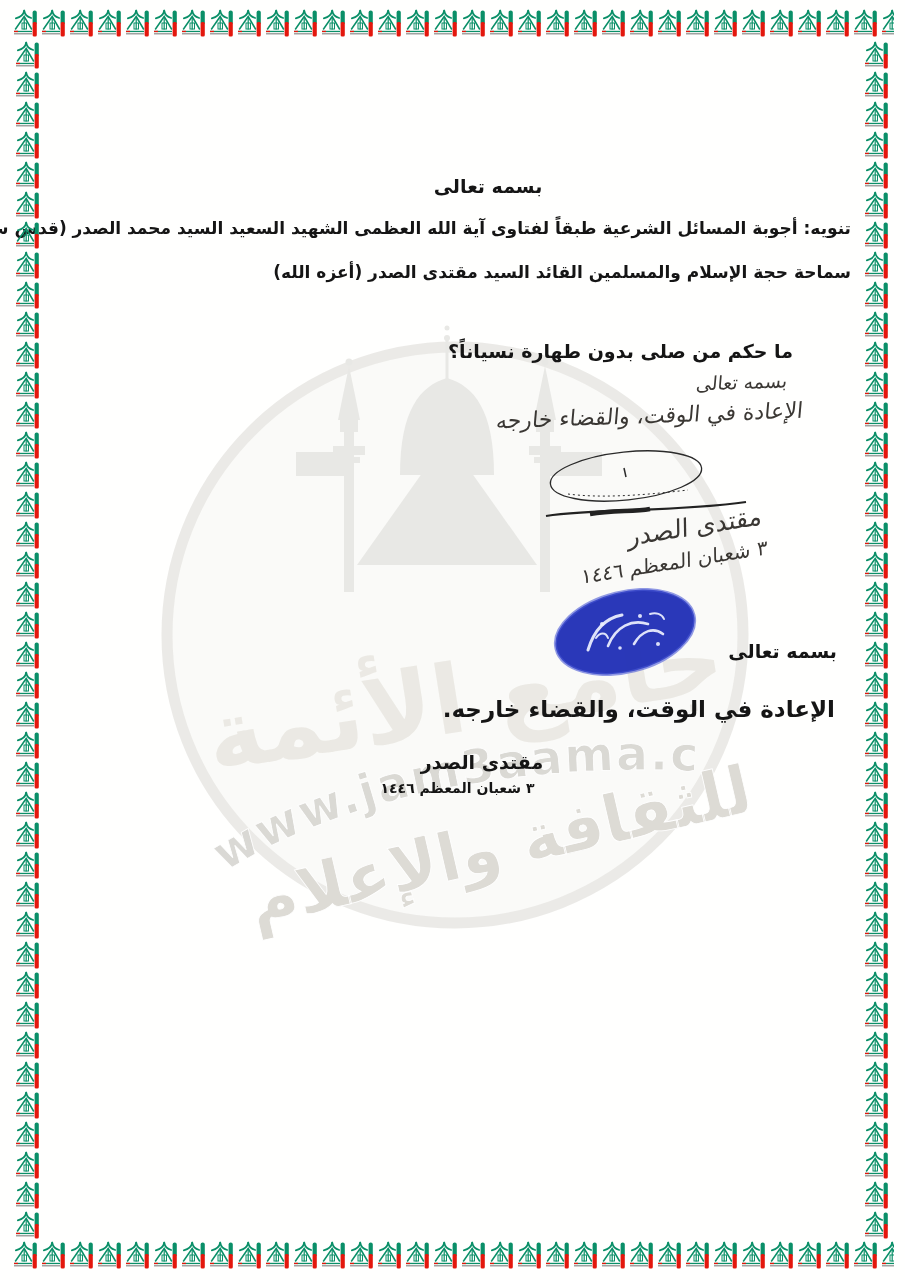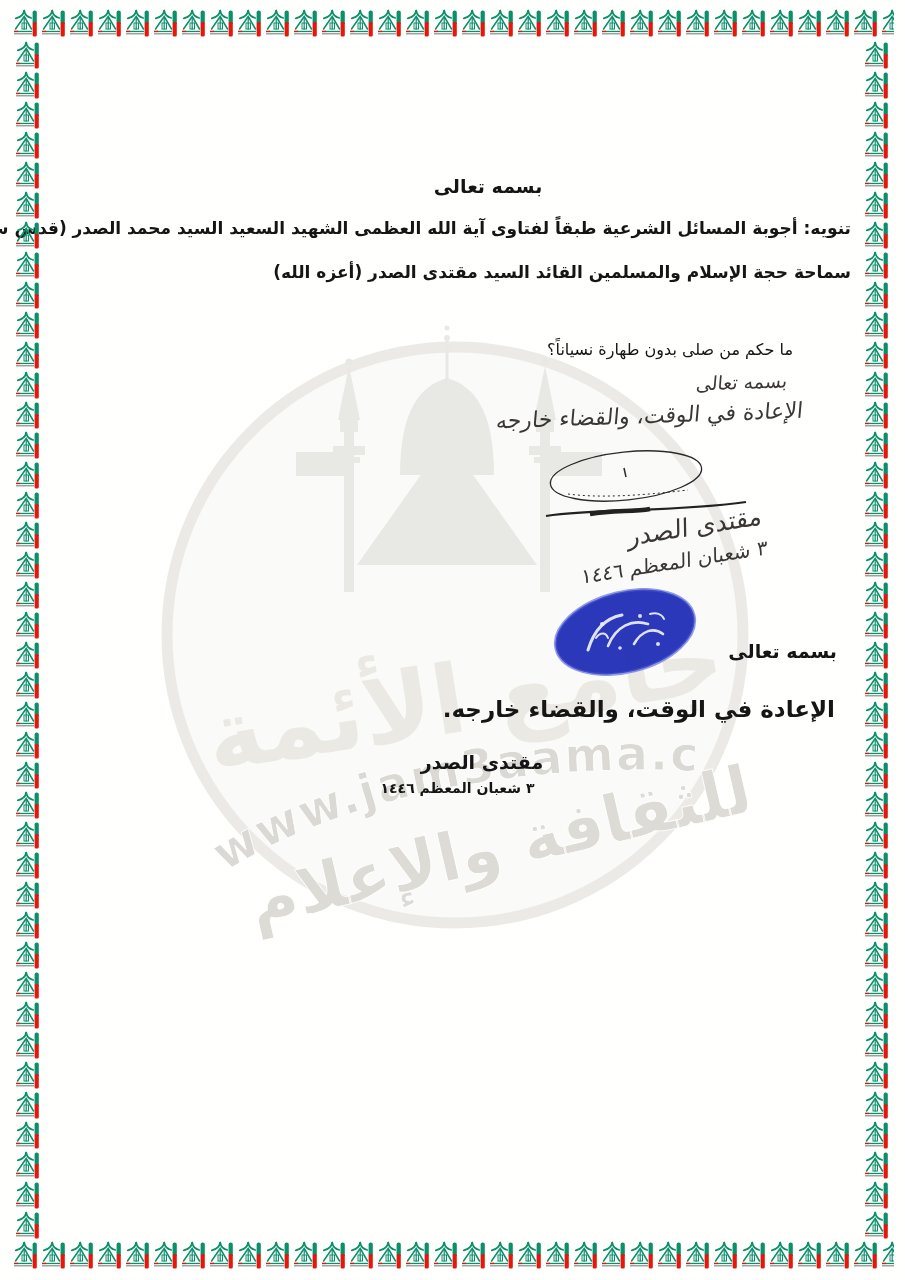--- a/index.html
+++ b/index.html
@@ -13,21 +13,21 @@
   #b-top{left:11px;top:9px;width:883px;height:30px;}
   #b-bottom{left:11px;top:1241px;width:883px;height:30px;}
   #b-left{left:13px;top:41px;width:28px;height:1198px;flex-direction:column;}
   #b-right{left:862px;top:41px;width:28px;height:1198px;flex-direction:column;}
   
   .txt{position:absolute;direction:rtl;white-space:nowrap;color:#151515;z-index:4;}
   .basmala-top{top:175px;left:388px;width:200px;text-align:center;font-size:19px;font-weight:bold;}
   .notice{top:218px;right:54px;font-size:17px;font-weight:bold;}
   .addressee{top:262px;right:54px;font-size:17px;font-weight:bold;text-align:center;}
   .greeting{top:301px;right:54px;font-size:17px;font-weight:bold;}
-  .question{top:340px;right:112px;font-size:16px;}
+  .question{top:340px;right:112px;font-size:19px;font-weight:bold;}
   
   .hw{position:absolute;direction:rtl;white-space:nowrap;color:#26231f;z-index:3;
       transform:rotate(-2deg) skewX(-7deg);opacity:.9;}
   .hw-basmala{top:371px;right:118px;font-size:19px;}
   .hw-answer{top:403px;right:102px;font-size:22px;}
   .hw-sign{top:512px;right:142px;font-size:25px;transform:rotate(-9deg) skewX(-8deg);}
   .hw-date{top:550px;right:136px;font-size:20px;transform:rotate(-9deg) skewX(-8deg);}
   .sig-marks{position:absolute;left:528px;top:446px;z-index:3;}
   .stamp{position:absolute;left:550px;top:588px;z-index:3;}
   

